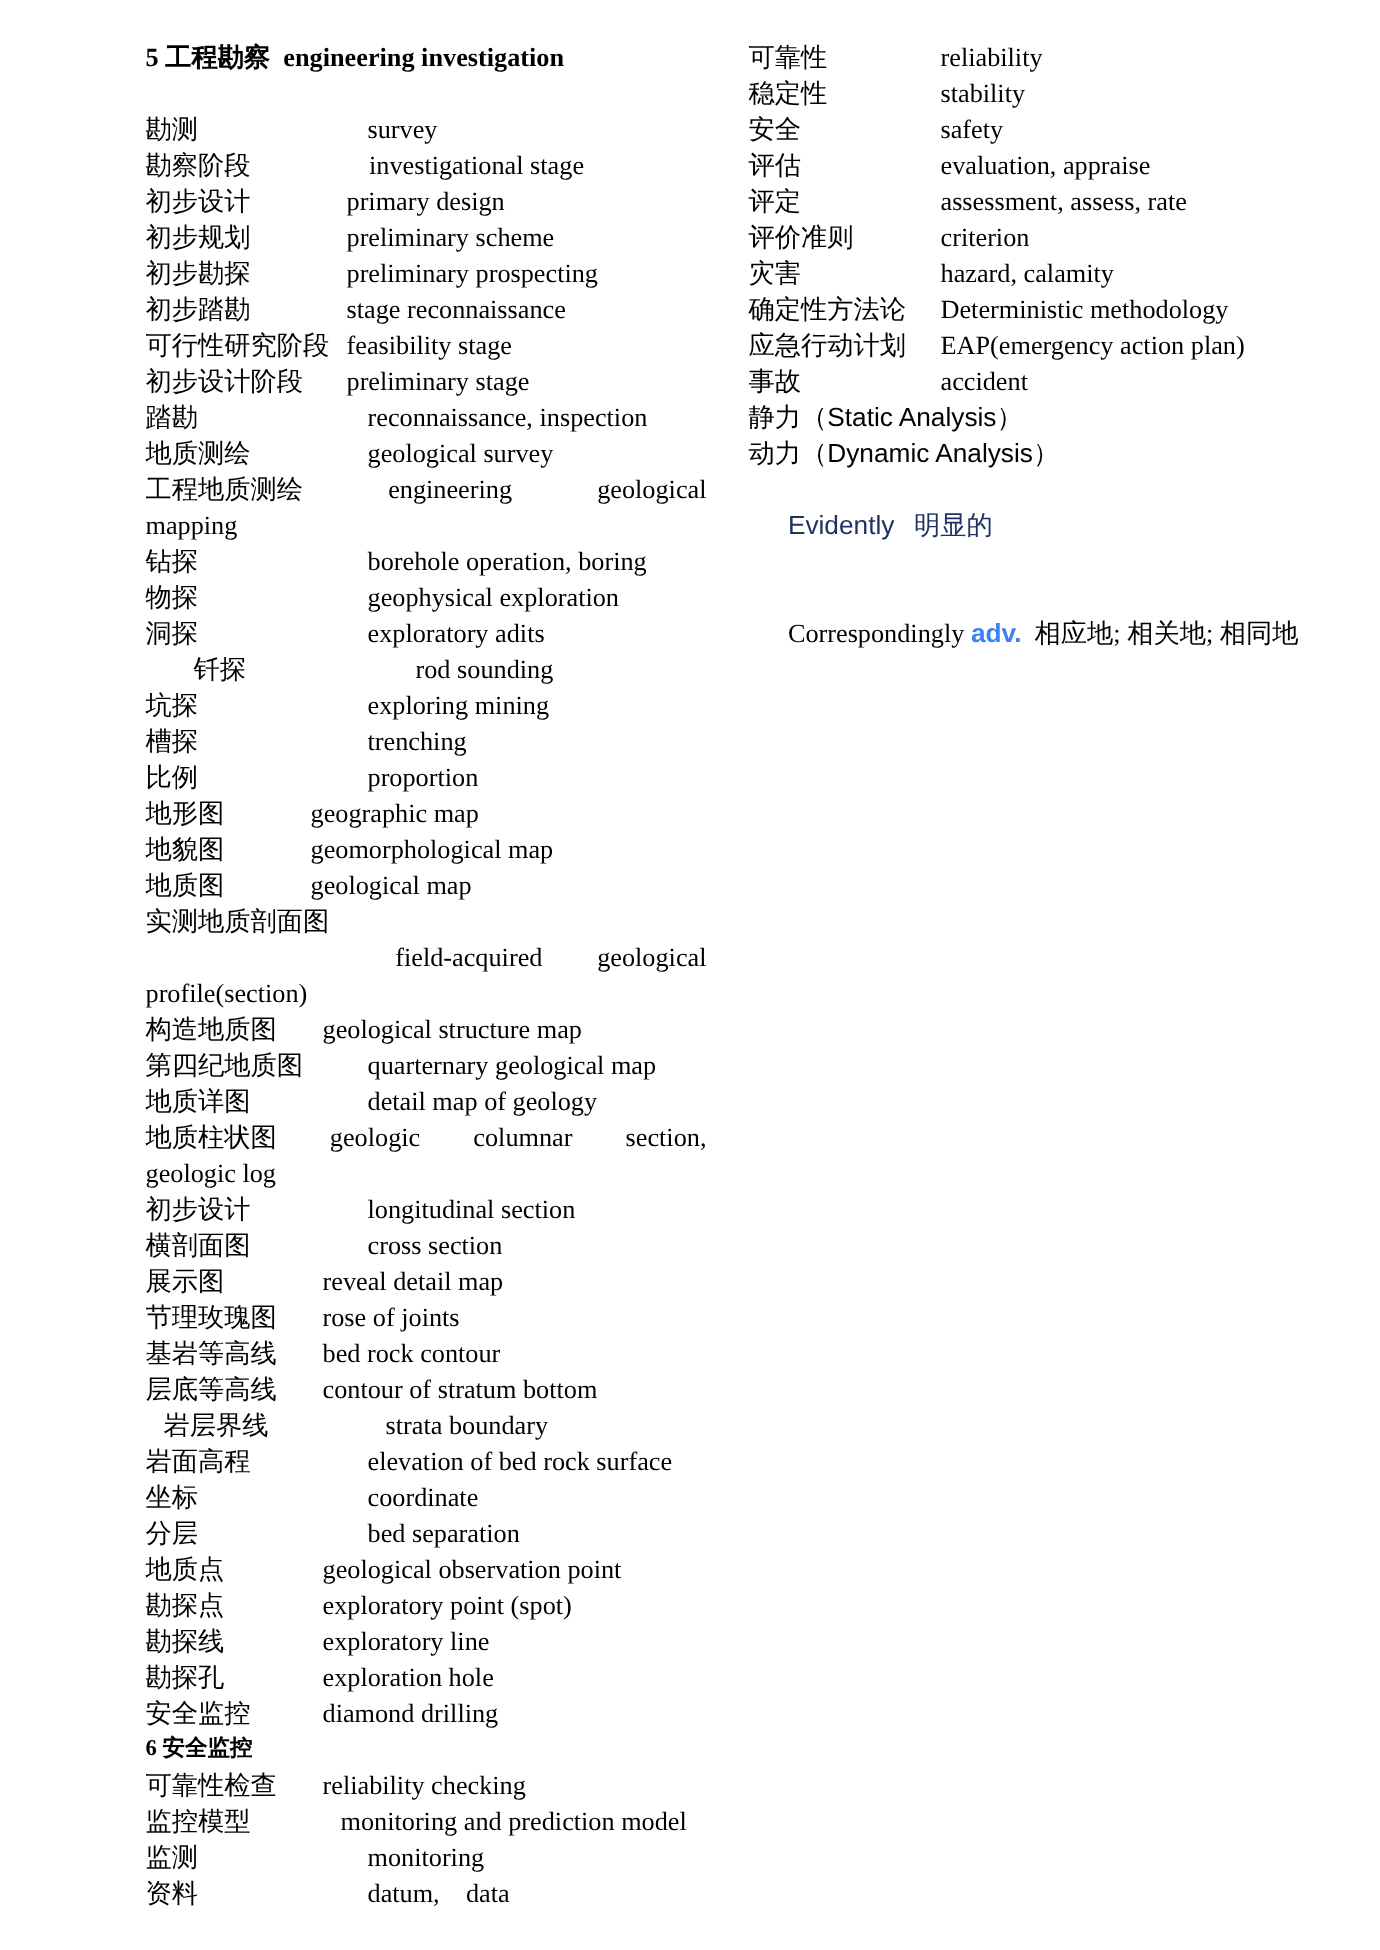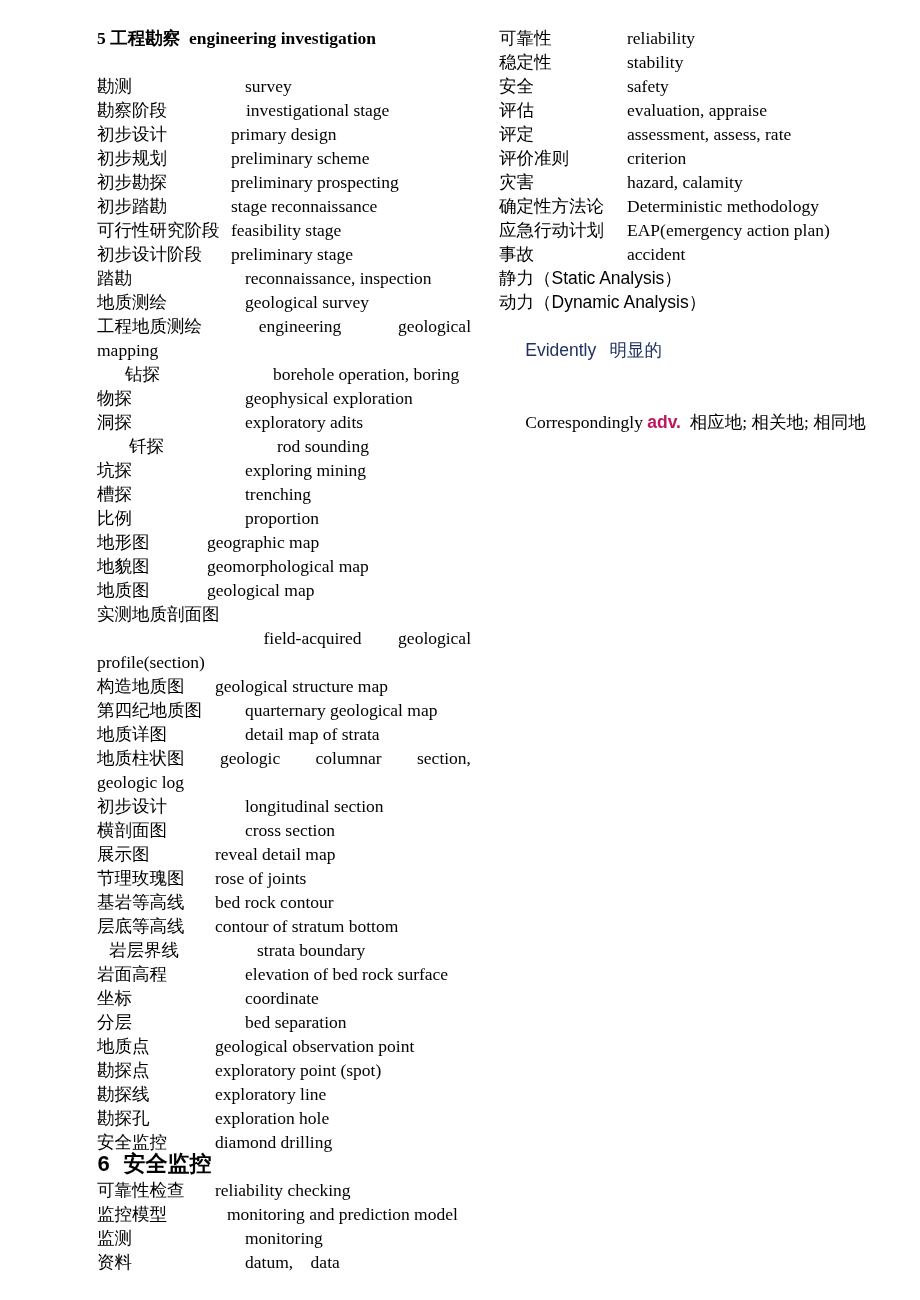--- a/index.html
+++ b/index.html
@@ -33,21 +33,21 @@
 
   
   .heading {
     font-weight: bold;
     font-size: 17.5px;
     line-height: 24px;
     letter-spacing: 0px;
     white-space: pre;
     margin: 0 0 0 0;
   }
-  .heading.sub { font-size: 22px; line-height: 24px; font-family: Liberation Mono, monospace; }
+  .heading.sub { font-size: 15px; line-height: 24px; }
 
   .spacer { height: 24px; }
 
   
   .entry {
     display: block;
     font-size: 17.5px;
     line-height: 24px;
     white-space: nowrap;
     margin: 0;
@@ -76,21 +76,21 @@
     display: block;
     font-size: 17.5px;
     line-height: 24px;
     white-space: nowrap;
     margin: 0;
   }
 
   
   .sans { font-family: "Liberation Sans", "DejaVu Sans", sans-serif; }
   .navy { color: #1f3160; }
-  .red  { color: #be185d; font-weight: bold; text-align: right; }
+  .red  { color: #3b82f6; font-weight: bold; text-align: right; }
   .entry.special { white-space: pre; }
 </style>
 </head>
 <body>
 
 <div class="page">
 
   <div class="col col-left">
 
     <div class="heading">5 工程勘察  engineering investigation</div>
@@ -109,42 +109,42 @@
         <div class="entry"><span class="cn" style="min-width: 148px;">踏勘</span><span class="en" style="white-space: pre;">reconnaissance, inspection</span></div>
         <div class="entry"><span class="cn" style="min-width: 148px;">地质测绘</span><span class="en" style="white-space: pre;">geological survey</span></div>
         <div class="entry just">
           <span class="cn">工程地质测绘</span>
           <span class="gap"></span>
           <span class="en">engineering</span>
           <span class="gap"></span>
           <span class="en">geological</span>
         </div>
         <div class="cont">mapping</div>
-        <div class="entry"><span class="cn" style="min-width: 148px; margin-left: 28px;">钻探</span><span class="en" style="white-space: pre;">borehole operation, boring</span></div>
+        <div class="entry"><span class="cn" style="min-width: 148px;">钻探</span><span class="en" style="white-space: pre;">borehole operation, boring</span></div>
         <div class="entry"><span class="cn" style="min-width: 148px;">物探</span><span class="en" style="white-space: pre;">geophysical exploration</span></div>
         <div class="entry"><span class="cn" style="min-width: 148px;">洞探</span><span class="en" style="white-space: pre;">exploratory adits</span></div>
         <div class="entry"><span class="cn" style="min-width: 148px; margin-left: 32px;">钎探</span><span class="en" style="white-space: pre;">rod sounding</span></div>
         <div class="entry"><span class="cn" style="min-width: 148px;">坑探</span><span class="en" style="white-space: pre;">exploring mining</span></div>
         <div class="entry"><span class="cn" style="min-width: 148px;">槽探</span><span class="en" style="white-space: pre;">trenching</span></div>
         <div class="entry"><span class="cn" style="min-width: 148px;">比例</span><span class="en" style="white-space: pre;">proportion</span></div>
         <div class="entry"><span class="cn" style="min-width: 110px;">地形图</span><span class="en" style="white-space: pre;">geographic map</span></div>
         <div class="entry"><span class="cn" style="min-width: 110px;">地貌图</span><span class="en" style="white-space: pre;">geomorphological map</span></div>
         <div class="entry"><span class="cn" style="min-width: 110px;">地质图</span><span class="en" style="white-space: pre;">geological map</span></div>
         <div class="entry"><span class="cn">实测地质剖面图</span></div>
         <div class="entry just">
           <span class="cn" style="min-width: 130px;"></span>
           <span class="gap"></span>
           <span class="en">field-acquired</span>
           <span class="gap"></span>
           <span class="en">geological</span>
         </div>
         <div class="cont">profile(section)</div>
         <div class="entry"><span class="cn" style="min-width: 118px;">构造地质图</span><span class="en" style="white-space: pre;">geological structure map</span></div>
         <div class="entry"><span class="cn" style="min-width: 148px;">第四纪地质图</span><span class="en" style="white-space: pre;">quarternary geological map</span></div>
-        <div class="entry"><span class="cn" style="min-width: 148px;">地质详图</span><span class="en" style="white-space: pre;">detail map of strata</span></div>
+        <div class="entry"><span class="cn" style="min-width: 148px;">地质详图</span><span class="en" style="white-space: pre;">detail map of geology</span></div>
         <div class="entry just">
           <span class="cn">地质柱状图</span>
           <span class="gap"></span>
           <span class="en">geologic</span>
           <span class="gap"></span>
           <span class="en">columnar</span>
           <span class="gap"></span>
           <span class="en">section,</span>
         </div>
         <div class="cont">geologic log</div>

